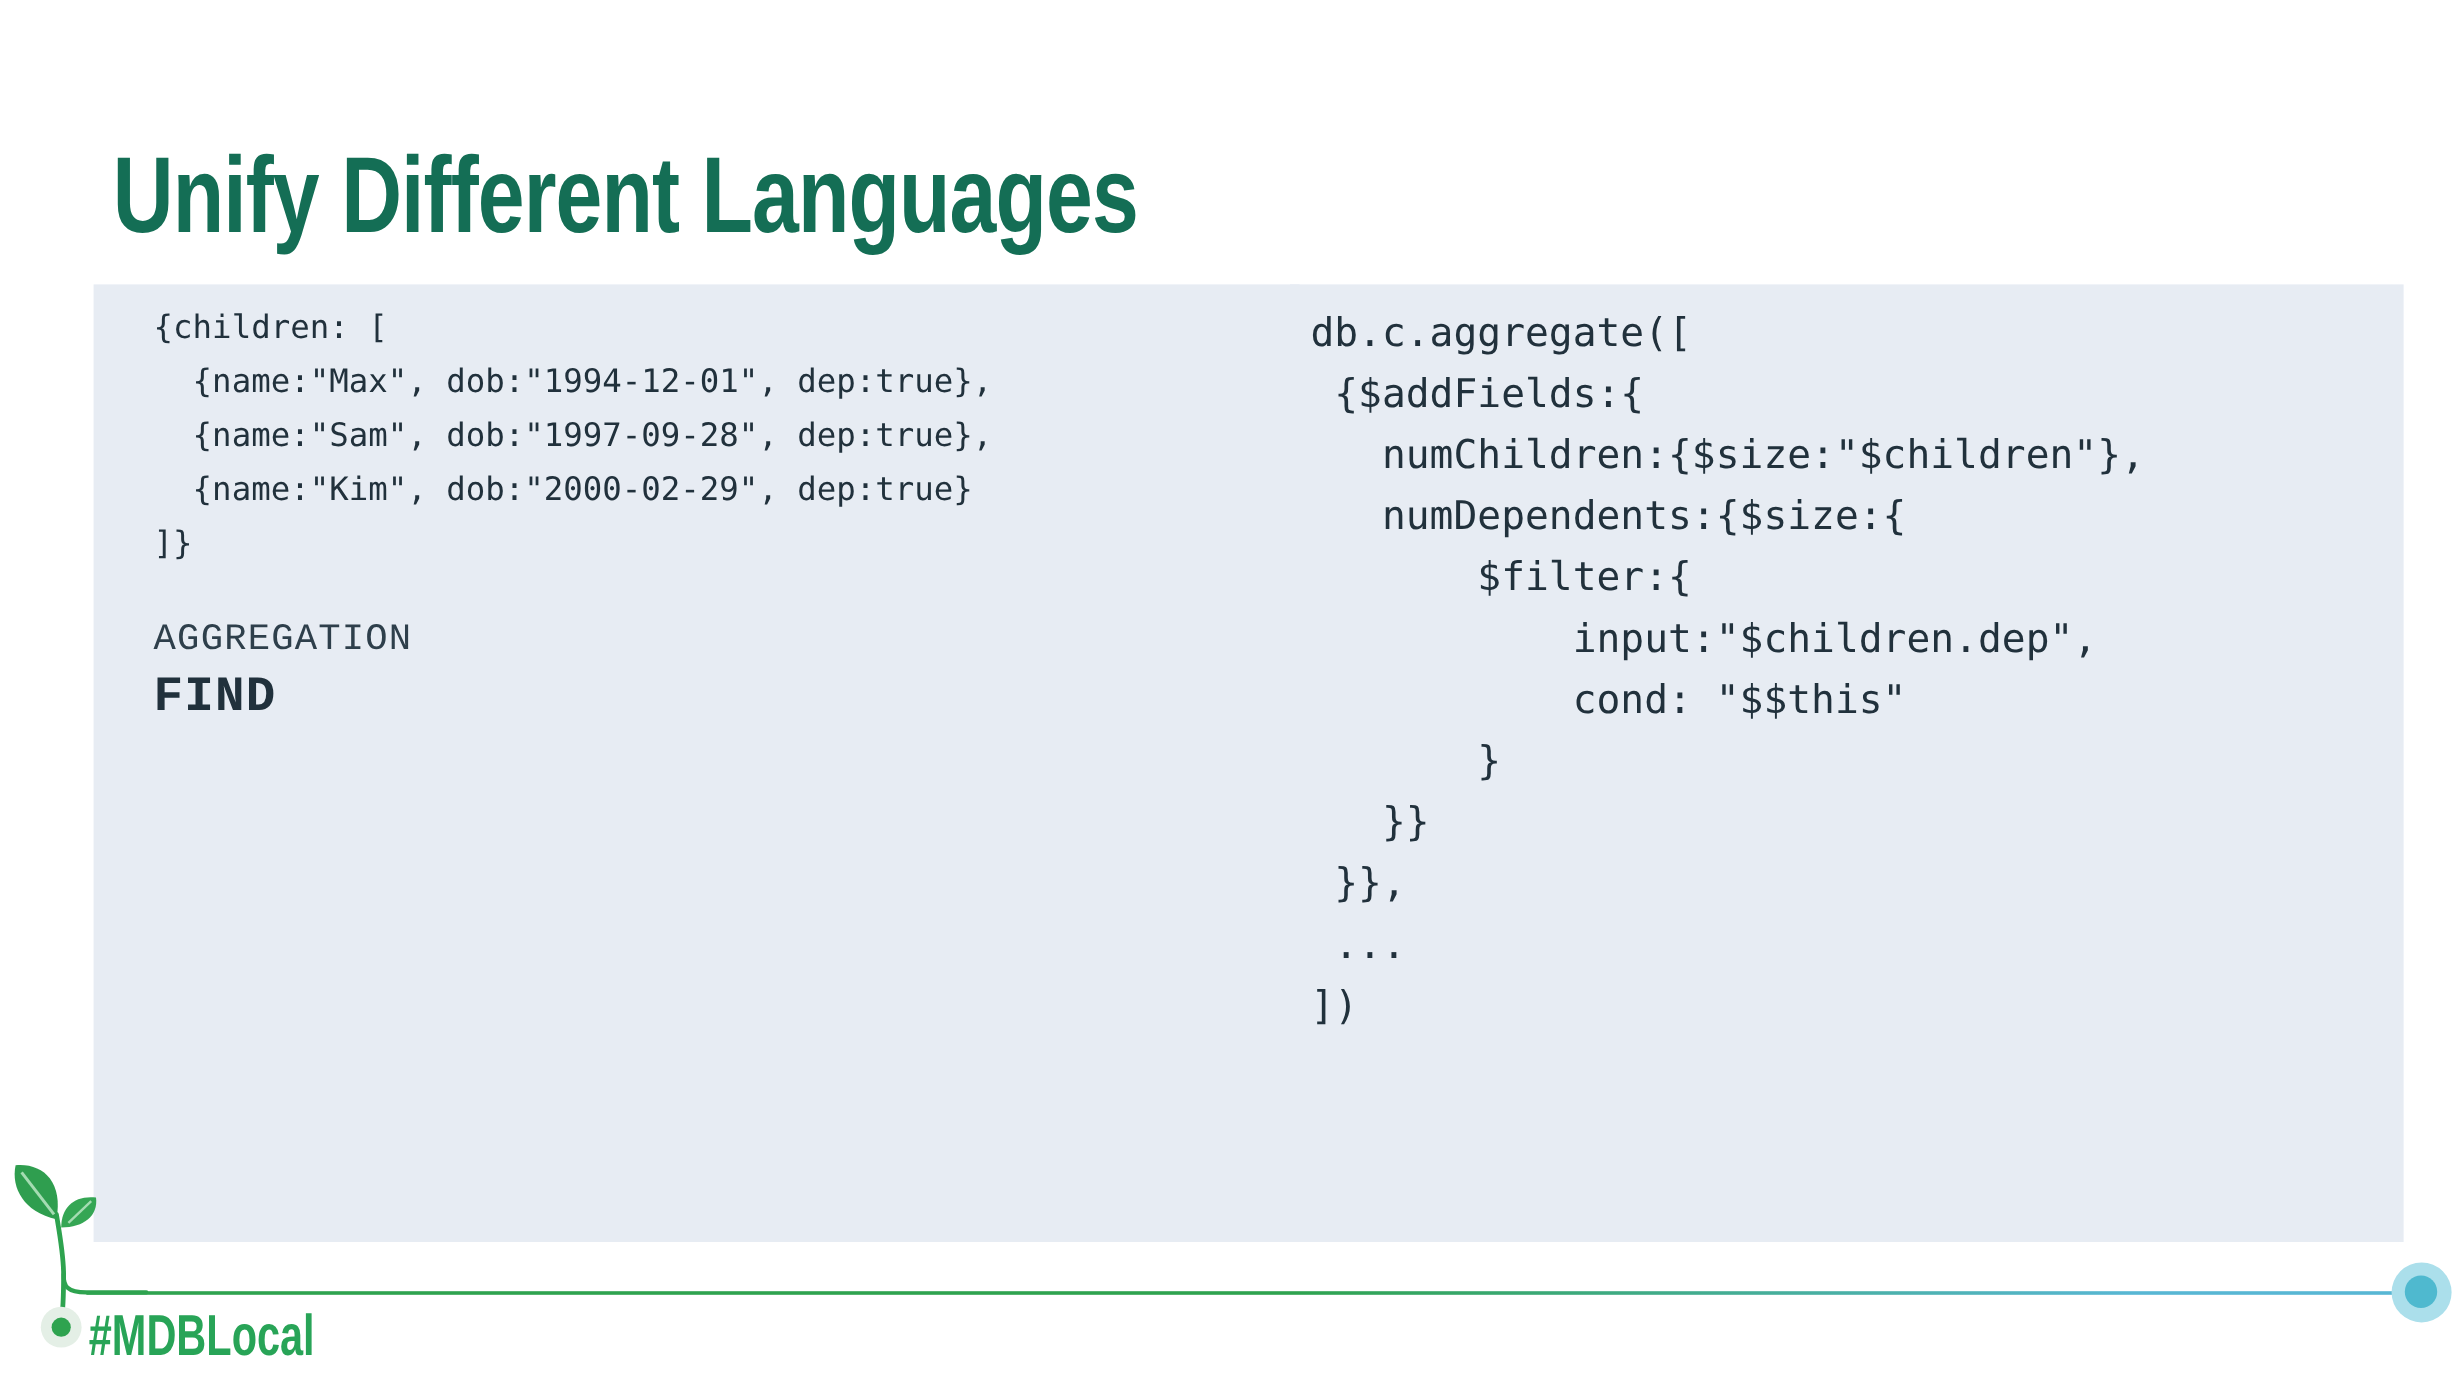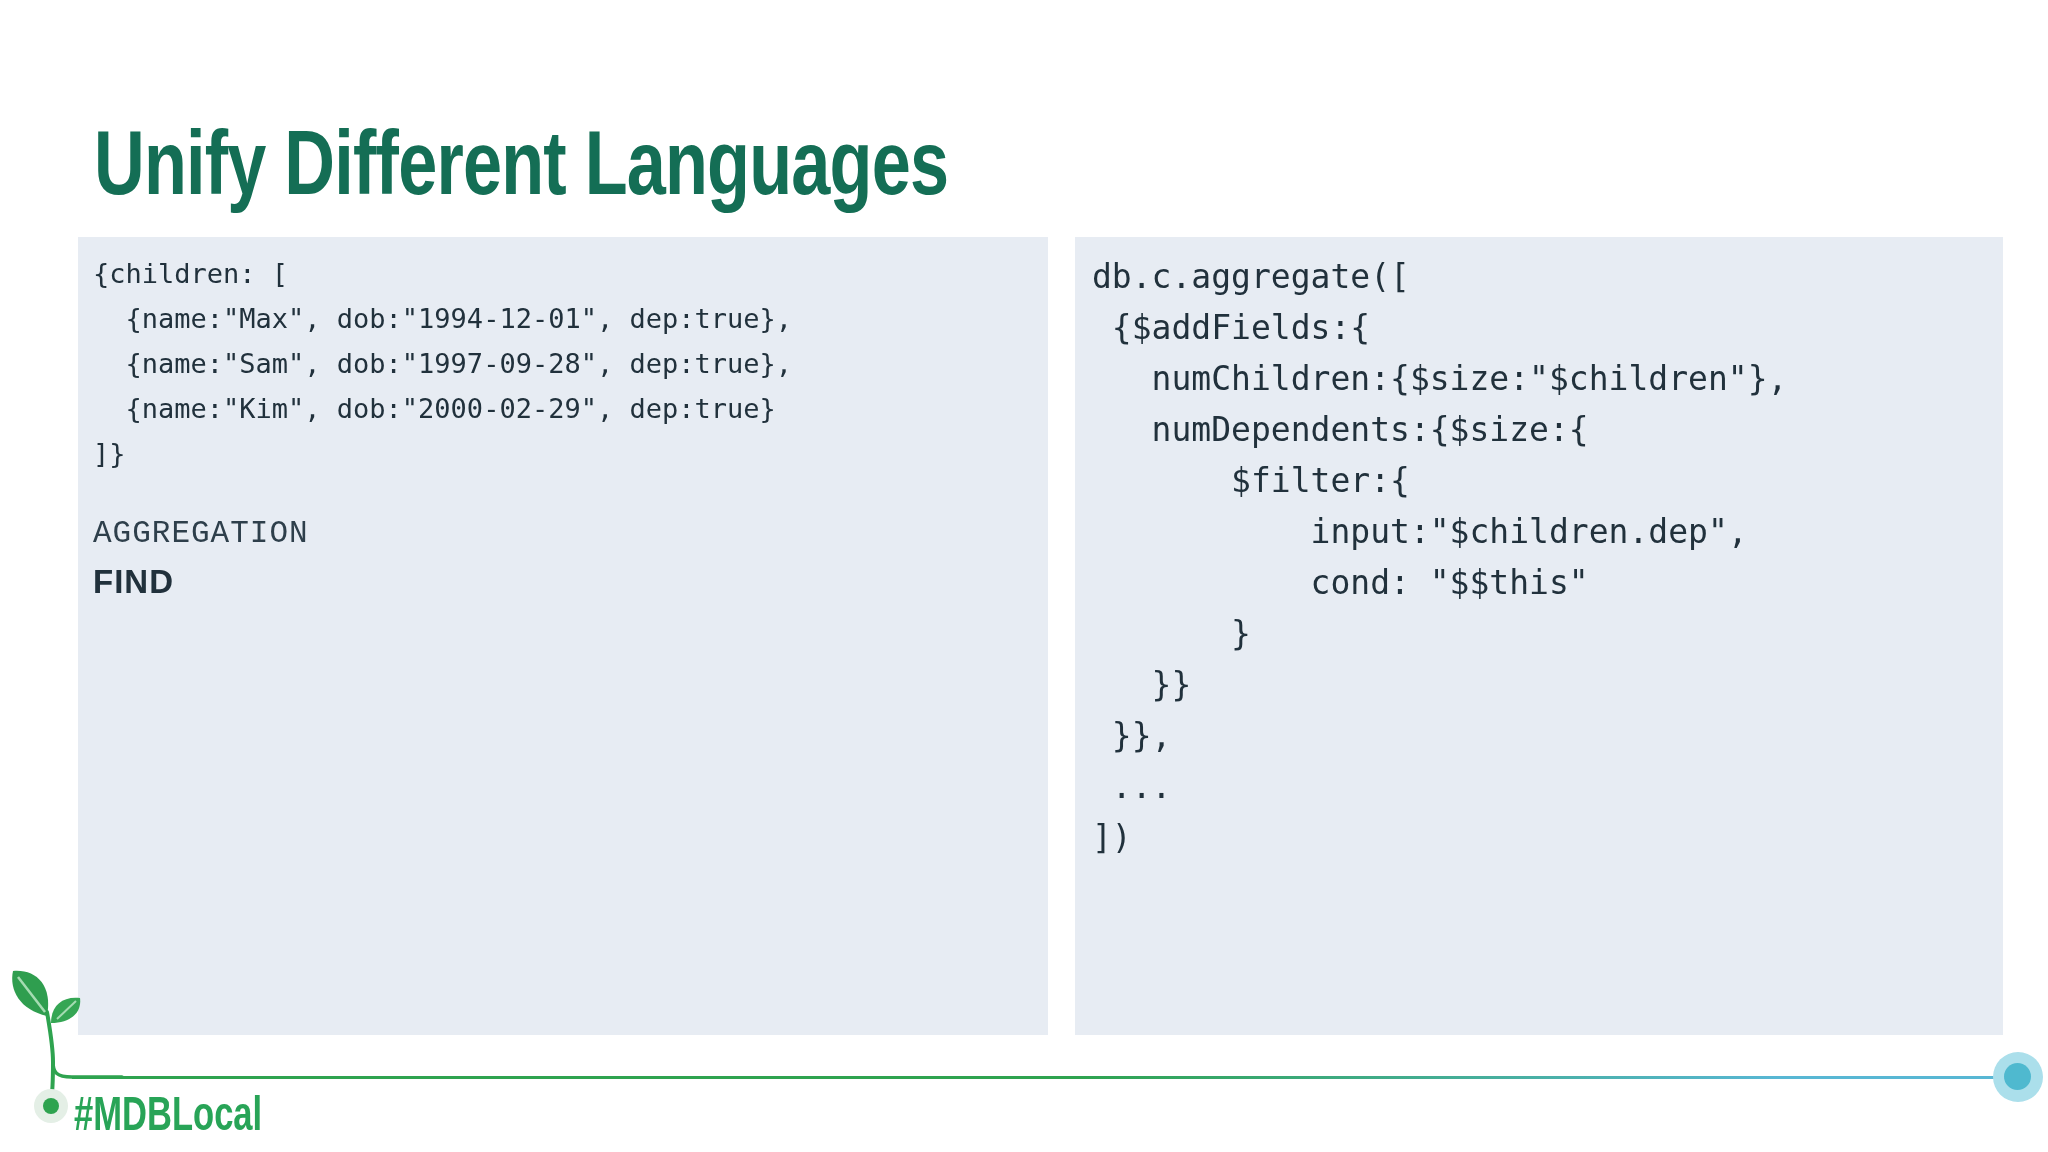--- a/index.html
+++ b/index.html
@@ -17,42 +17,42 @@
     font-size:90px;font-weight:bold;letter-spacing:-1px;
     color:#146e55;line-height:1;
     transform:scaleX(0.78);transform-origin:left top;
     white-space:nowrap;
   }
 
   .panel{
     position:absolute;top:237px;height:798px;
     background:#e7ecf3;
   }
-  .panel.left{left:78px;width:970px;}
+  .panel.left{left:78px;width:970px;padding-left:35px;}
   .panel.right{left:1075px;width:928px;}
 
   pre.code{
     margin:0;padding:14px 0 0 15px;
     font-family:"DejaVu Sans Mono","Liberation Mono",monospace;
     color:#21313c;
     white-space:pre;
   }
   pre.left-code{font-size:27px;line-height:45px;}
   pre.right-code{font-size:33px;line-height:51px;padding-left:17px;}
 
   .agg-label{
     margin:38px 16px 0 15px;
     font-family:"Liberation Mono",monospace;
     font-size:31px;line-height:40px;font-weight:normal;
     color:#2e3f4b;letter-spacing:1px;
   }
   .find-label{
     margin:8px 0 0 15px;
-    font-family:Liberation Sans, sans-serif;
-    font-size:33px;line-height:40px;font-weight:bold;
+    font-family:Liberation Mono, monospace;
+    font-size:41px;line-height:40px;font-weight:bold;
     color:#21313c;letter-spacing:1px;
   }
 
   .footer-line{
     position:absolute;left:72px;top:1076px;
     width:1938px;height:3px;
     background:linear-gradient(90deg,#2ea34f 0%,#2ea34f 52%,#58b7d4 88%,#58b7d4 100%);
   }
   .line-end-halo{
     position:absolute;left:1993px;top:1052px;

